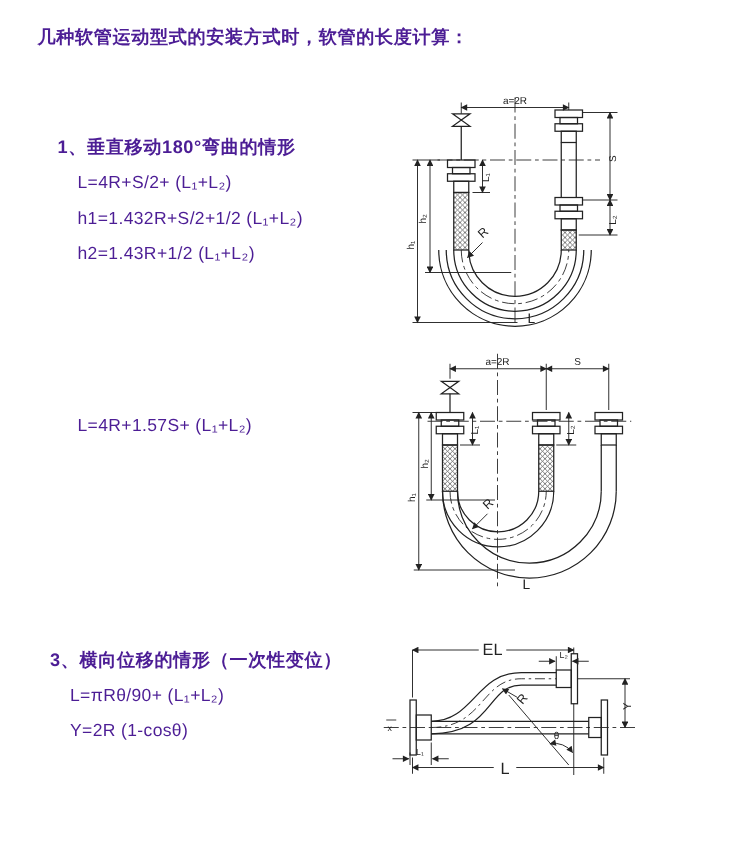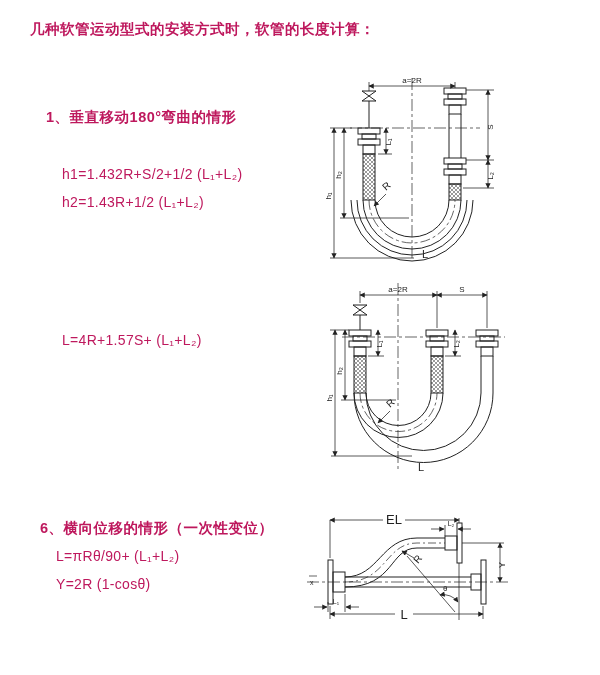--- a/index.html
+++ b/index.html
@@ -1,31 +1,32 @@
 <!DOCTYPE html>
 <html><head>
 <meta charset="utf-8">
 <style>
   html,body{margin:0;padding:0;background:#fff;}
   #page{position:relative;width:600px;height:675px;background:#ffffff;overflow:hidden;
-        font-family:"Liberation Sans",sans-serif;color:#be185d;}
+        font-family:"Liberation Sans",sans-serif;color:#4c1d95;}
   .title{position:absolute;left:30px;top:20px;font-size:14.5px;font-weight:bold;letter-spacing:.5px;}
   .sec-heading{position:absolute;font-size:14.5px;font-weight:bold;letter-spacing:.5px;}
   .formula{position:absolute;font-size:14px;white-space:pre;letter-spacing:.3px;}
   svg{position:absolute;}
   svg text{font-family:"Liberation Sans",sans-serif;fill:#222;}
 </style>
 </head>
 <body>
 
 <div id="page">
 
   <div class="title">几种软管运动型式的安装方式时，软管的长度计算：</div>
 
   <div class="sec-heading" style="left:46px;top:108px">1、垂直移动180°弯曲的情形</div>
+  <div class="formula" style="left:62px;top:137px">L=4R+S/2+ (L₁+L₂)</div>
   <div class="formula" style="left:62px;top:166px">h1=1.432R+S/2+1/2 (L₁+L₂)</div>
   <div class="formula" style="left:62px;top:194px">h2=1.43R+1/2 (L₁+L₂)</div>
 
   <svg style="left:312px;top:70px" width="272" height="192" viewBox="0 0 272 192">
     <defs>
       <marker id="m1" viewBox="0 0 10 10" refX="9" refY="5" markerWidth="9" markerHeight="7" orient="auto-start-reverse">
         <path d="M0,0 L10,5 L0,10 z" fill="#222"></path>
       </marker>
       <pattern id="p1" patternUnits="userSpaceOnUse" width="4" height="4">
         <path d="M0,4 L4,0 M0,0 L4,4" stroke="#555" stroke-width="0.6"></path>
@@ -148,21 +149,21 @@
       <text x="162" y="17" text-anchor="middle">S</text>
       <text x="32" y="123" text-anchor="middle" transform="rotate(-90 32 123)">h₁</text>
       <text x="42" y="96" text-anchor="middle" transform="rotate(-90 42 96)">h₂</text>
       <text x="82" y="69" text-anchor="middle" transform="rotate(-90 82 69)">L₁</text>
       <text x="159" y="69" text-anchor="middle" transform="rotate(-90 159 69)">L₂</text>
       <text x="90" y="133" font-size="10" transform="rotate(-42 90 133)">R</text>
       <text x="118" y="196" font-size="11">L</text>
     </g>
   </svg>
 
-  <div class="sec-heading" style="left:40px;top:519px">6、横向位移的情形（一次性变位）</div>
+  <div class="sec-heading" style="left:40px;top:519px">3、横向位移的情形（一次性变位）</div>
   <div class="formula" style="left:56px;top:548px">L=πRθ/90+ (L₁+L₂)</div>
   <div class="formula" style="left:56px;top:576px">Y=2R (1-cosθ)</div>
 
   <svg style="left:295px;top:498px" width="302" height="168" viewBox="0 0 302 168">
     <defs>
       <marker id="m3" viewBox="0 0 10 10" refX="9" refY="5" markerWidth="9" markerHeight="7" orient="auto-start-reverse">
         <path d="M0,0 L10,5 L0,10 z" fill="#222"></path>
       </marker>
     </defs>
     <g stroke="#222" stroke-width="1" fill="none">

